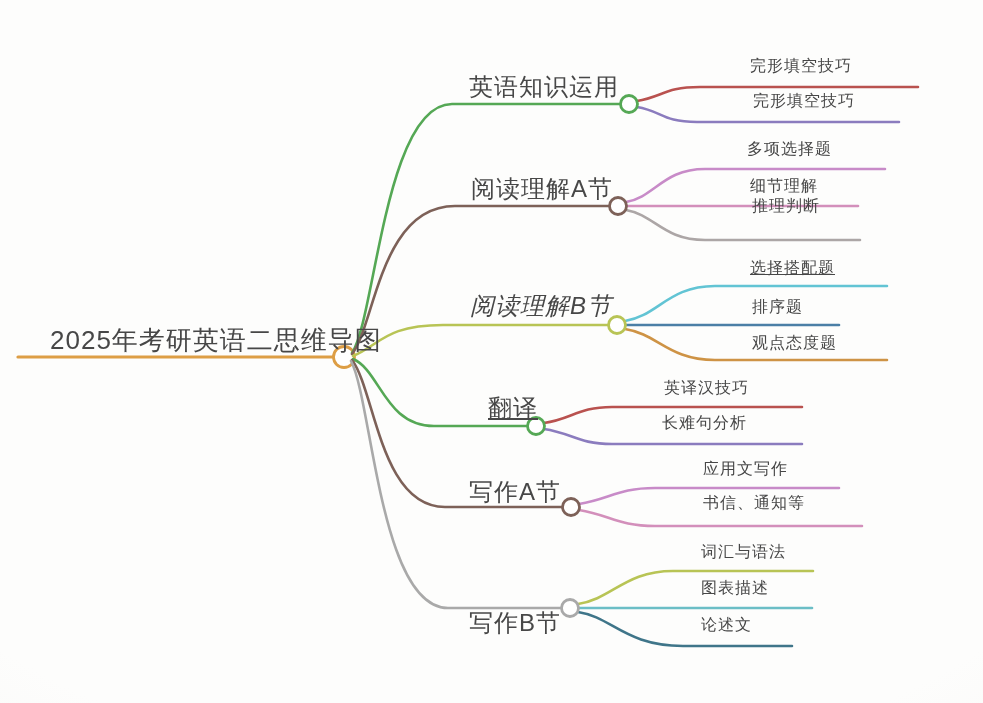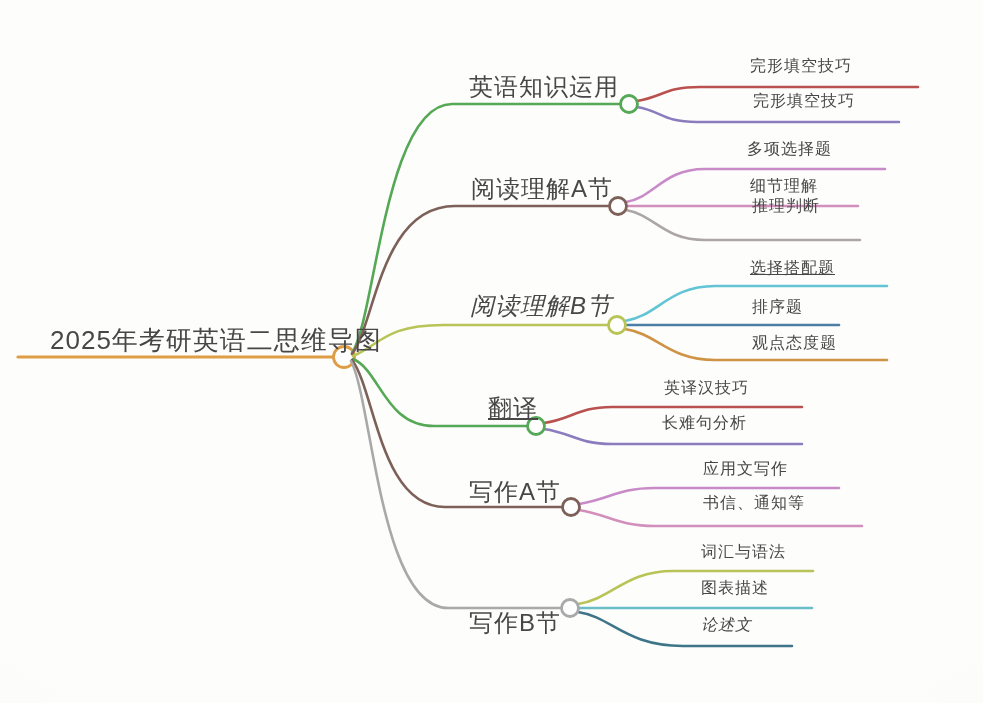--- a/index.html
+++ b/index.html
@@ -74,16 +74,16 @@
       <div class="node-label leaf-label" style="left: 752px; top: 335px;">观点态度题</div>
       <div class="node-label branch-label" style="left: 470px; top: 294px; font-style: italic;">阅读理解B节</div>
       <div class="node-label leaf-label" style="left: 664px; top: 380px;">英译汉技巧</div>
       <div class="node-label leaf-label" style="left: 662px; top: 415px;">长难句分析</div>
       <div class="node-label branch-label" style="left: 488px; top: 396px; text-decoration: underline;">翻译</div>
       <div class="node-label leaf-label" style="left: 703px; top: 461px;">应用文写作</div>
       <div class="node-label leaf-label" style="left: 703px; top: 495px;">书信、通知等</div>
       <div class="node-label branch-label" style="left: 469px; top: 480px;">写作A节</div>
       <div class="node-label leaf-label" style="left: 701px; top: 544px;">词汇与语法</div>
       <div class="node-label leaf-label" style="left: 701px; top: 580px;">图表描述</div>
-      <div class="node-label leaf-label" style="left: 701px; top: 617px; font-style: italic;">论述文</div>
+      <div class="node-label leaf-label" style="left: 701px; top: 617px;">论述文</div>
       <div class="node-label branch-label" style="left: 469px; top: 581px; margin-top: 30px;">写作B节</div>
     </div>
 </div>
 
 </body></html>

